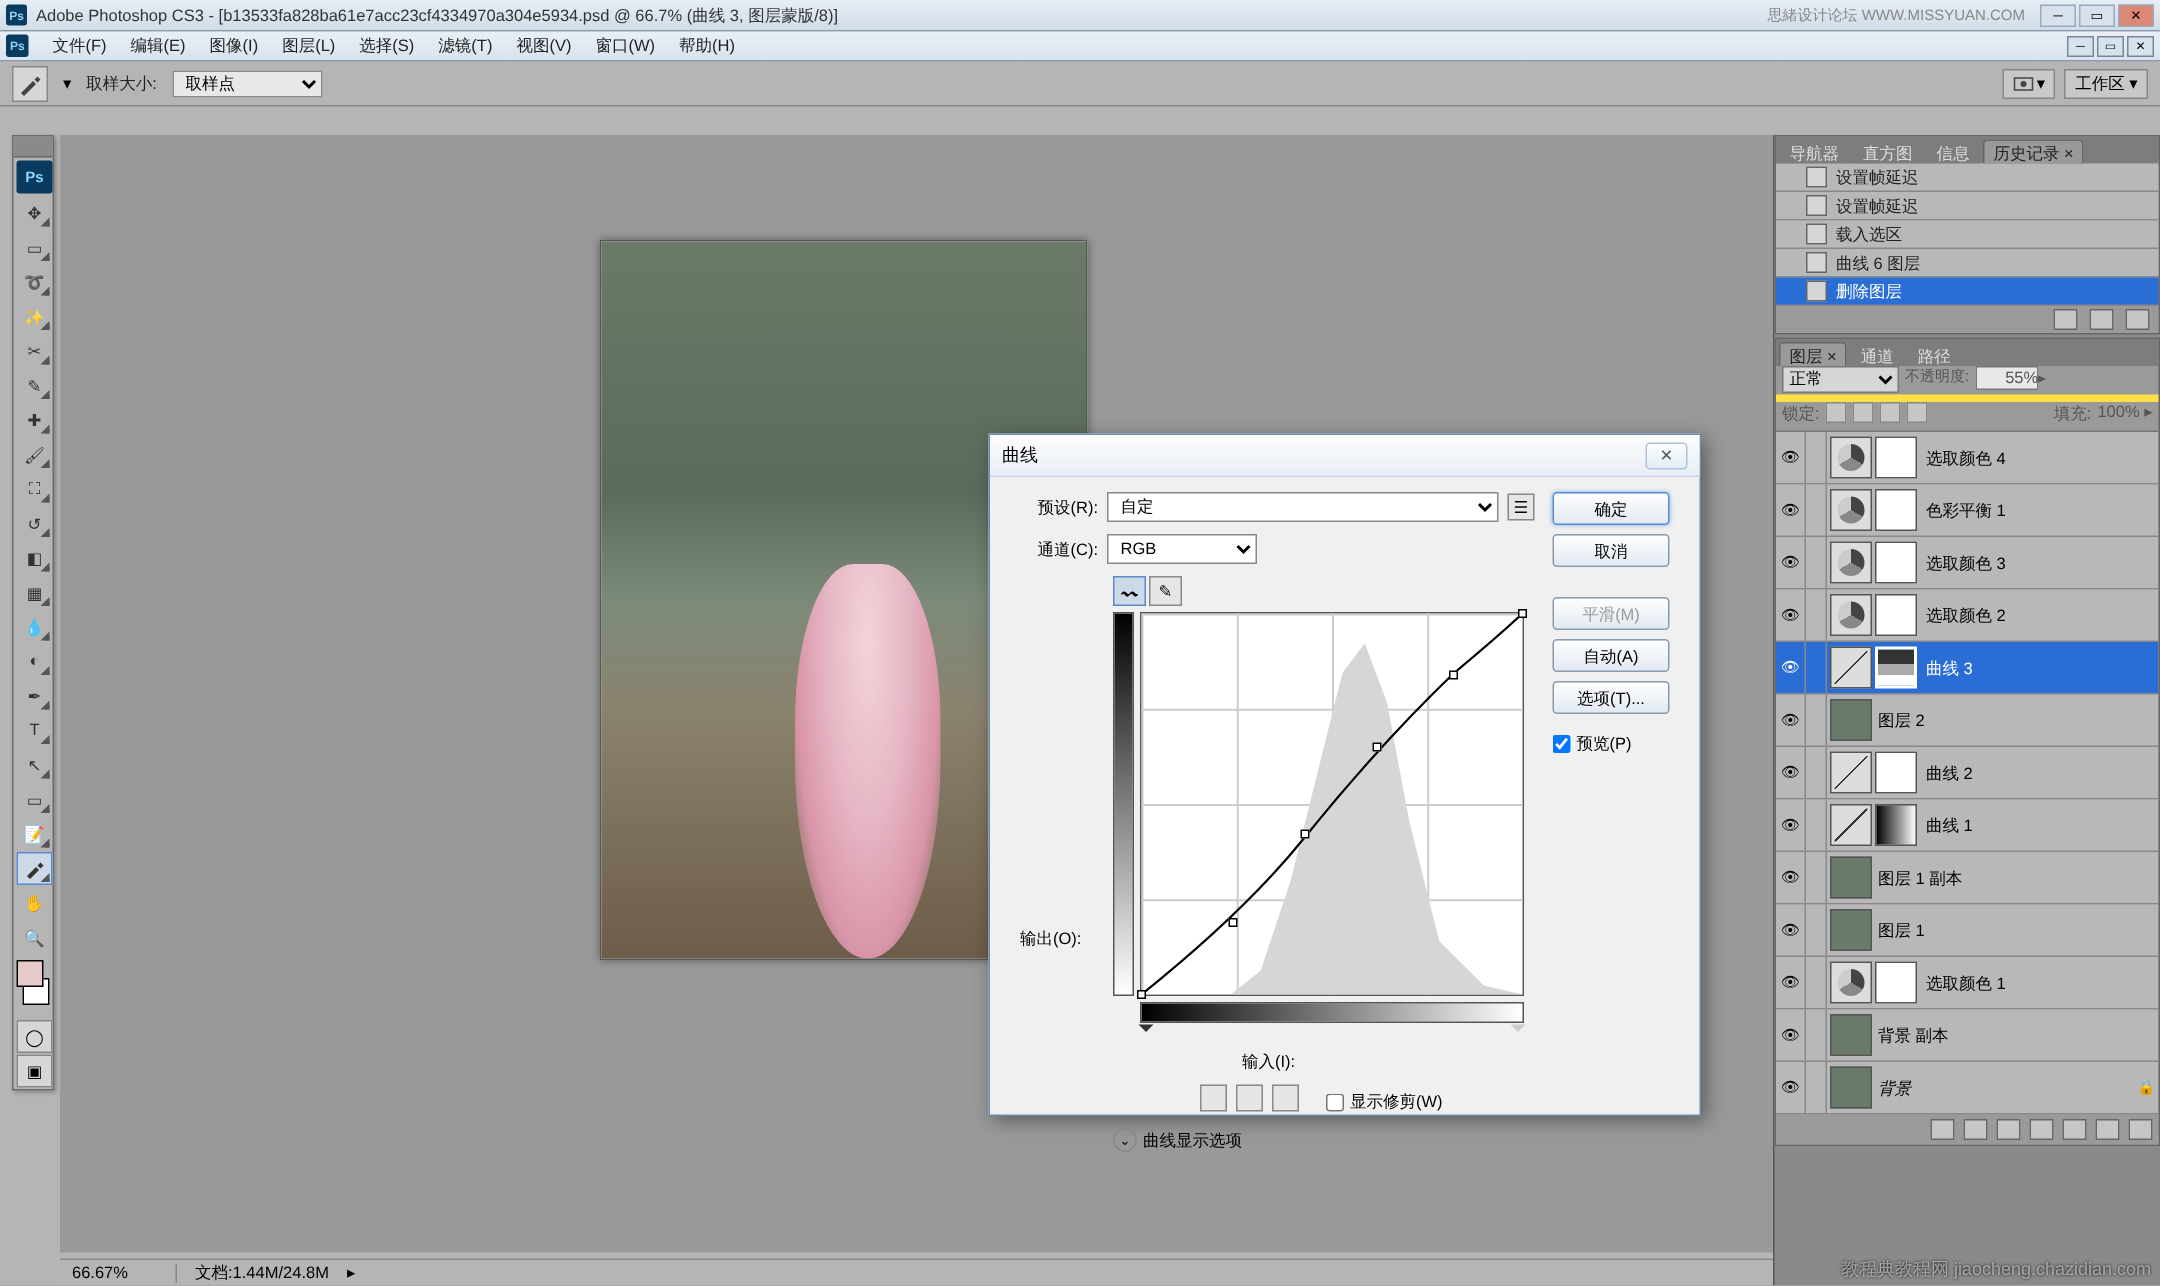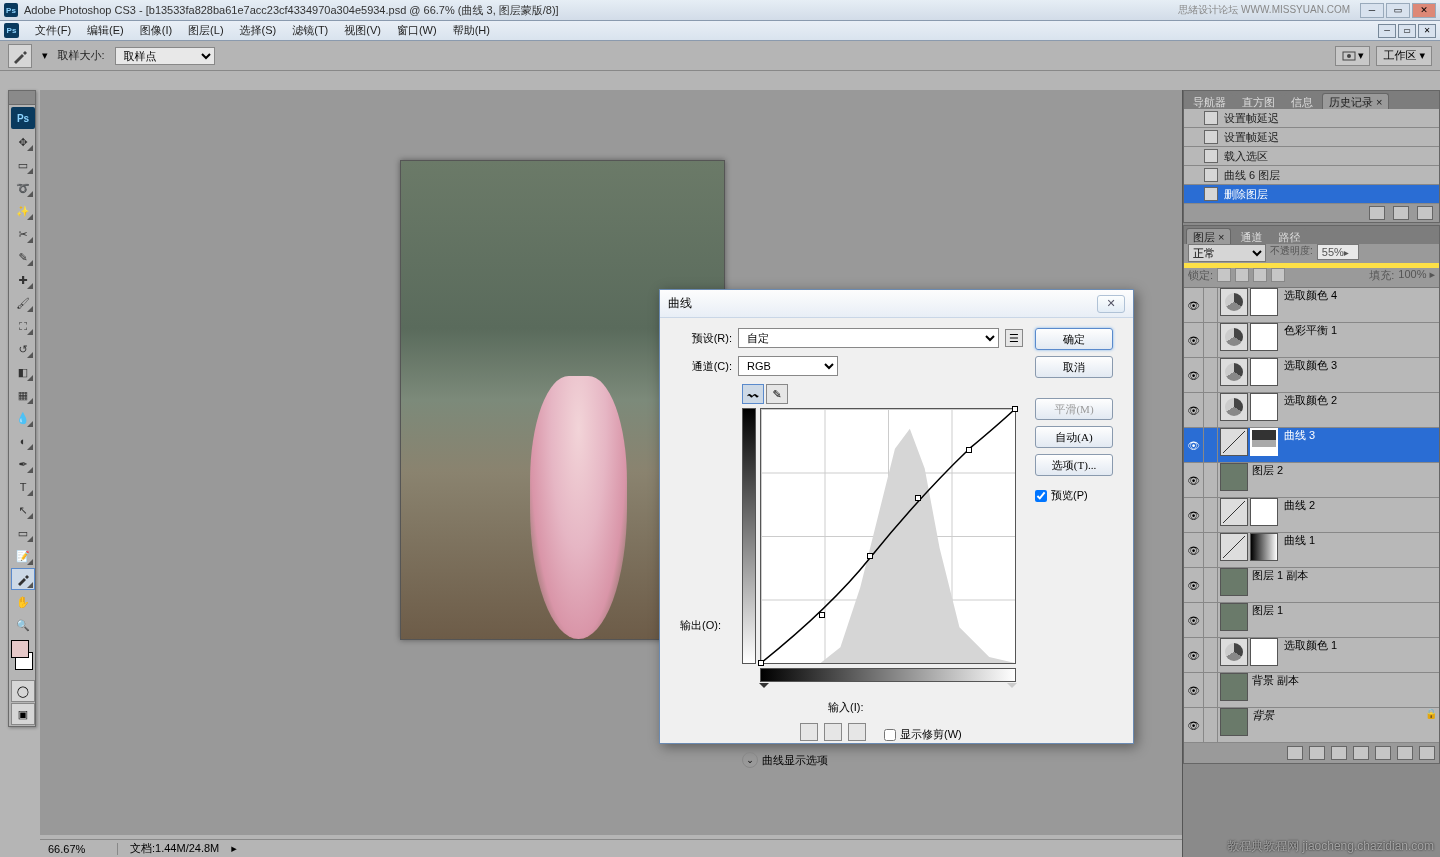--- a/index.html
+++ b/index.html
@@ -62,26 +62,26 @@
 .history .hrow { height: 19px; display: flex; align-items: center; padding-left: 20px; gap: 6px; border-bottom: 1px solid #888; background: #b8b8b8; color: #222; }
 .history .hrow.sel { background: #2a6dd4; color: #fff; }
 .history .hicon { width: 14px; height: 14px; border: 1px solid #666; background: #d6d6d6; }
 .history .foot { height: 18px; background: #9a9a9a; display: flex; justify-content: flex-end; align-items: center; gap: 8px; padding-right: 6px; }
 .history .foot .fbtn { width: 16px; height: 14px; border: 1px solid #666; background: #c6c6c6; }
 
 
 .layersopts { height: 24px; display: flex; align-items: flex-start; padding: 0 4px; gap: 4px; border-bottom: 5px solid #fde047;}
 .layersopts select { width: 78px; height: 18px; font-size: 11px; background: #d6d6d6; border: 1px solid #777; }
 .layersopts .lab { color: #555; font-size: 10px;}
-.layersopts .spin { width: 42px; height: 16px; border: 1px solid #777; background: #e8e8e8; font-size: 10px; padding-left: 4px; display: flex; align-items: center; color: #555;}
+.layersopts .spin { width: 42px; height: 16px; border: 1px solid #777; background: #e8e8e8; font-size: 10px; padding-left: 19px; display: flex; align-items: center; color: #555;}
 .lockbar { height: 20px; display: flex; align-items: flex-start; padding: 0 4px; gap: 4px; border-bottom: 1px solid #777; color: #555; font-size: 10px;}
 .lockbar .lic { width: 14px; height: 14px; border: 1px solid #888; background: #c6c6c6; }
 
 .layerlist { max-height: 506px; overflow: hidden;}
-.lrow { height: 35px; display: flex; align-items: flex-start; border-bottom: 1px solid #888; background: #b8b8b8; }
+.lrow { height: 35px; display: flex; align-items: center; border-bottom: 1px solid #888; background: #b8b8b8; }
 .lrow.sel { background: #2a6dd4; color: #fff; }
 .lrow .eye { width: 20px; height: 34px; display: flex; align-items: center; justify-content: center; border-right: 1px solid #888; }
 .lrow .eye::before { content: "👁"; font-size: 10px; filter: grayscale(1); }
 .lrow .linkc { width: 14px; height: 34px; border-right: 1px solid #888; }
 .lrow .thumb { width: 28px; height: 28px; margin: 0 2px; border: 1px solid #555; background: #6a7a6a; }
 .lrow .thumb.adj { background: #ddd; display: flex; align-items: center; justify-content: center; }
 .lrow .thumb.adj::before { content: ""; width: 18px; height: 18px; border-radius: 50%; background: conic-gradient(#444 0 120deg, #888 120deg 240deg, #ccc 240deg 360deg);}
 .lrow .thumb.curves { background: #ddd; position: relative;}
 .lrow .thumb.curves::before { content: ""; position: absolute; inset: 2px; background: linear-gradient(135deg, transparent 48%, #333 48%, #333 52%, transparent 52%);}
 .lrow .mask { width: 28px; height: 28px; margin-right: 4px; border: 1px solid #555; background: #fff; }
@@ -96,21 +96,21 @@
 .layerfoot .fbtn { width: 16px; height: 14px; border: 1px solid #666; background: #c6c6c6;}
 
 
 .dialog { position: absolute; left: 659px; top: 289px; width: 475px; height: 455px; background: #f0f0f0; border: 1px solid #6a8ab2; box-shadow: 3px 3px 12px rgba(0,0,0,.4); }
 .dialog .dtitle { height: 28px; background: linear-gradient(#fdfdfd,#e8eef6); display: flex; align-items: center; padding: 0 8px; border-bottom: 1px solid #c9d6e6; }
 .dialog .dtitle span { flex: 1; font-size: 12px; }
 .dialog .dclose { width: 28px; height: 18px; border: 1px solid #b0c2d6; border-radius: 3px; background: linear-gradient(#fcfefe,#e2ecf6); display: flex; align-items: center; justify-content: center; color: #556;}
 .dialog .dbody { padding: 10px 20px; display: flex; gap: 12px; }
 .dialog .dleft { flex: 1; }
 .dialog .dright { width: 78px; display: flex; flex-direction: column; gap: 6px; }
-.dbtn { height: 22px; border: 1px solid #8a9aae; border-radius: 3px; background: linear-gradient(#fefefe,#e2e9f2); display: flex; align-items: center; justify-content: center; font-size: 11px; font-family: Liberation Serif, serif; }
+.dbtn { height: 22px; border: 1px solid #8a9aae; border-radius: 3px; background: linear-gradient(#fefefe,#e2e9f2); display: flex; align-items: center; justify-content: center; font-size: 11px; }
 .dbtn.primary { border-color: #5a8acc; box-shadow: 0 0 3px #7ab2ee; }
 .dbtn.disabled { color: #999; }
 .dchk { display: flex; align-items: center; gap: 4px; margin-top: 6px;}
 .dchk input { width: 12px; height: 12px;}
 
 .drow { display: flex; align-items: center; gap: 6px; margin-bottom: 8px; }
 .drow label { width: 52px; text-align: right; }
 .drow select, .drow .combo { flex: 1; height: 20px; border: 1px solid #888; background: #fff; font-size: 11px; padding-left: 4px;}
 .drow .mini { width: 18px; height: 18px; border: 1px solid #888; background: #e6e6e6; display: flex; align-items: center; justify-content: center;}
 

